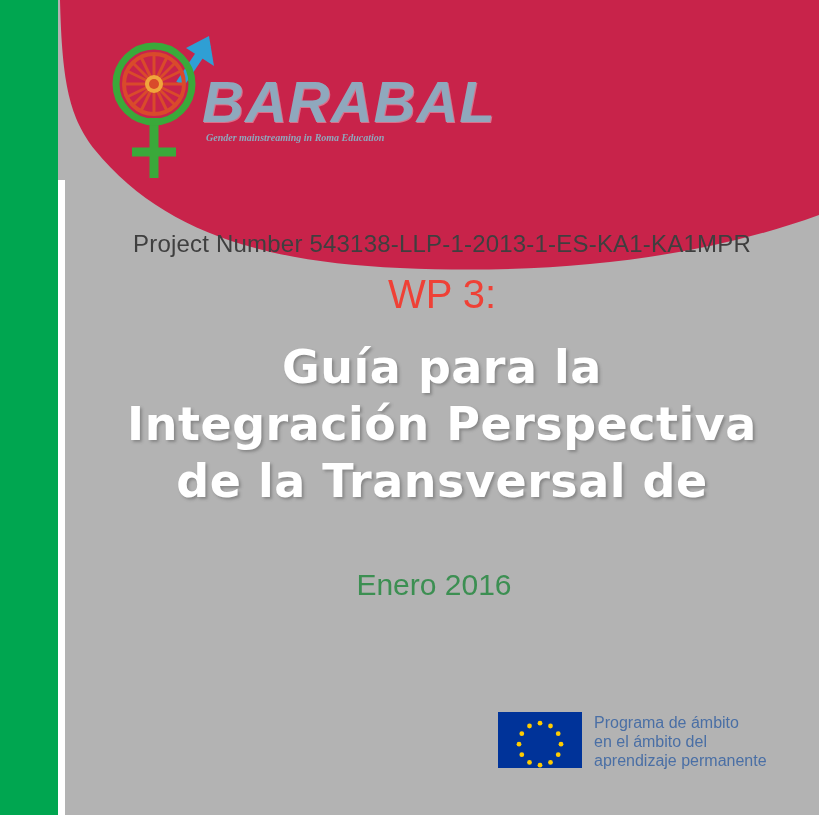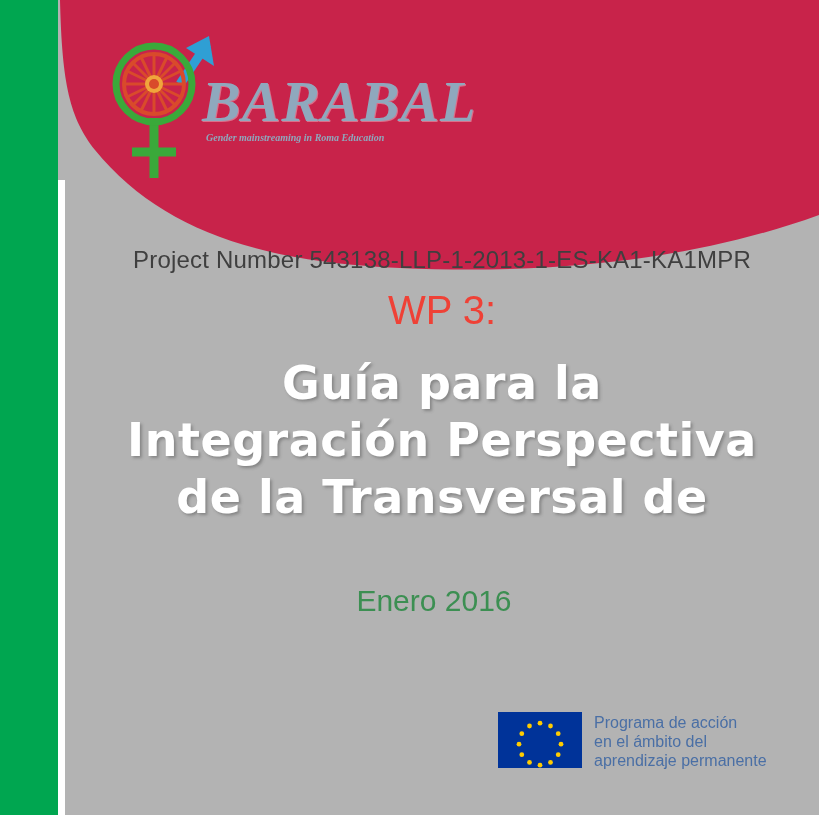--- a/index.html
+++ b/index.html
@@ -79,21 +79,21 @@
     height: 160px;
   }
   .logo-text {
     position: absolute;
     left: 92px;
     top: 52px;
     width: 330px;
     height: 90px;
   }
   .logo-title {
-    font-family: Liberation Serif, serif;
+    font-family: Liberation Sans, sans-serif;
     font-size: 58px;
     font-weight: bold;
     font-style: italic;
     color: #8fa8bd;
     letter-spacing: 1px;
     line-height: 56px;
     text-shadow: 1px 1px 0 rgba(255,255,255,0.35);
     white-space: nowrap;
   }
   .logo-sub {
@@ -113,21 +113,21 @@
     top: 230px;
     width: 754px;
     z-index: 10;
     text-align: center;
   }
   .project-number {
     font-family: "Liberation Sans", sans-serif;
     font-size: 24px;
     color: #3f3f3f;
     letter-spacing: 0.2px;
-    margin: 16px 0 14px 0;
+    margin: 0 0 14px 0;
   }
   .wp-line {
     font-family: "Liberation Sans", sans-serif;
     font-size: 40px;
     color: #ef4136;
     margin: 6px 0 22px 0;
   }
   .main-title {
     font-family: "DejaVu Sans", sans-serif;
     font-size: 46px;
@@ -266,19 +266,19 @@
         <circle cx="75" cy="72" r="3.4"></circle>
         <circle cx="60" cy="76" r="3.4"></circle>
         <circle cx="45" cy="72" r="3.4"></circle>
         <circle cx="34" cy="61" r="3.4"></circle>
         <circle cx="30" cy="46" r="3.4"></circle>
         <circle cx="34" cy="31" r="3.4"></circle>
         <circle cx="45" cy="20" r="3.4"></circle>
       </g>
     </svg>
     <div class="llp-text">
-      <div>Programa de acción</div>
+      <div>Programa de ámbito</div>
       <div>en el ámbito del</div>
       <div>aprendizaje permanente</div>
     </div>
   </div>
 
 </div>
 
 </body></html>

